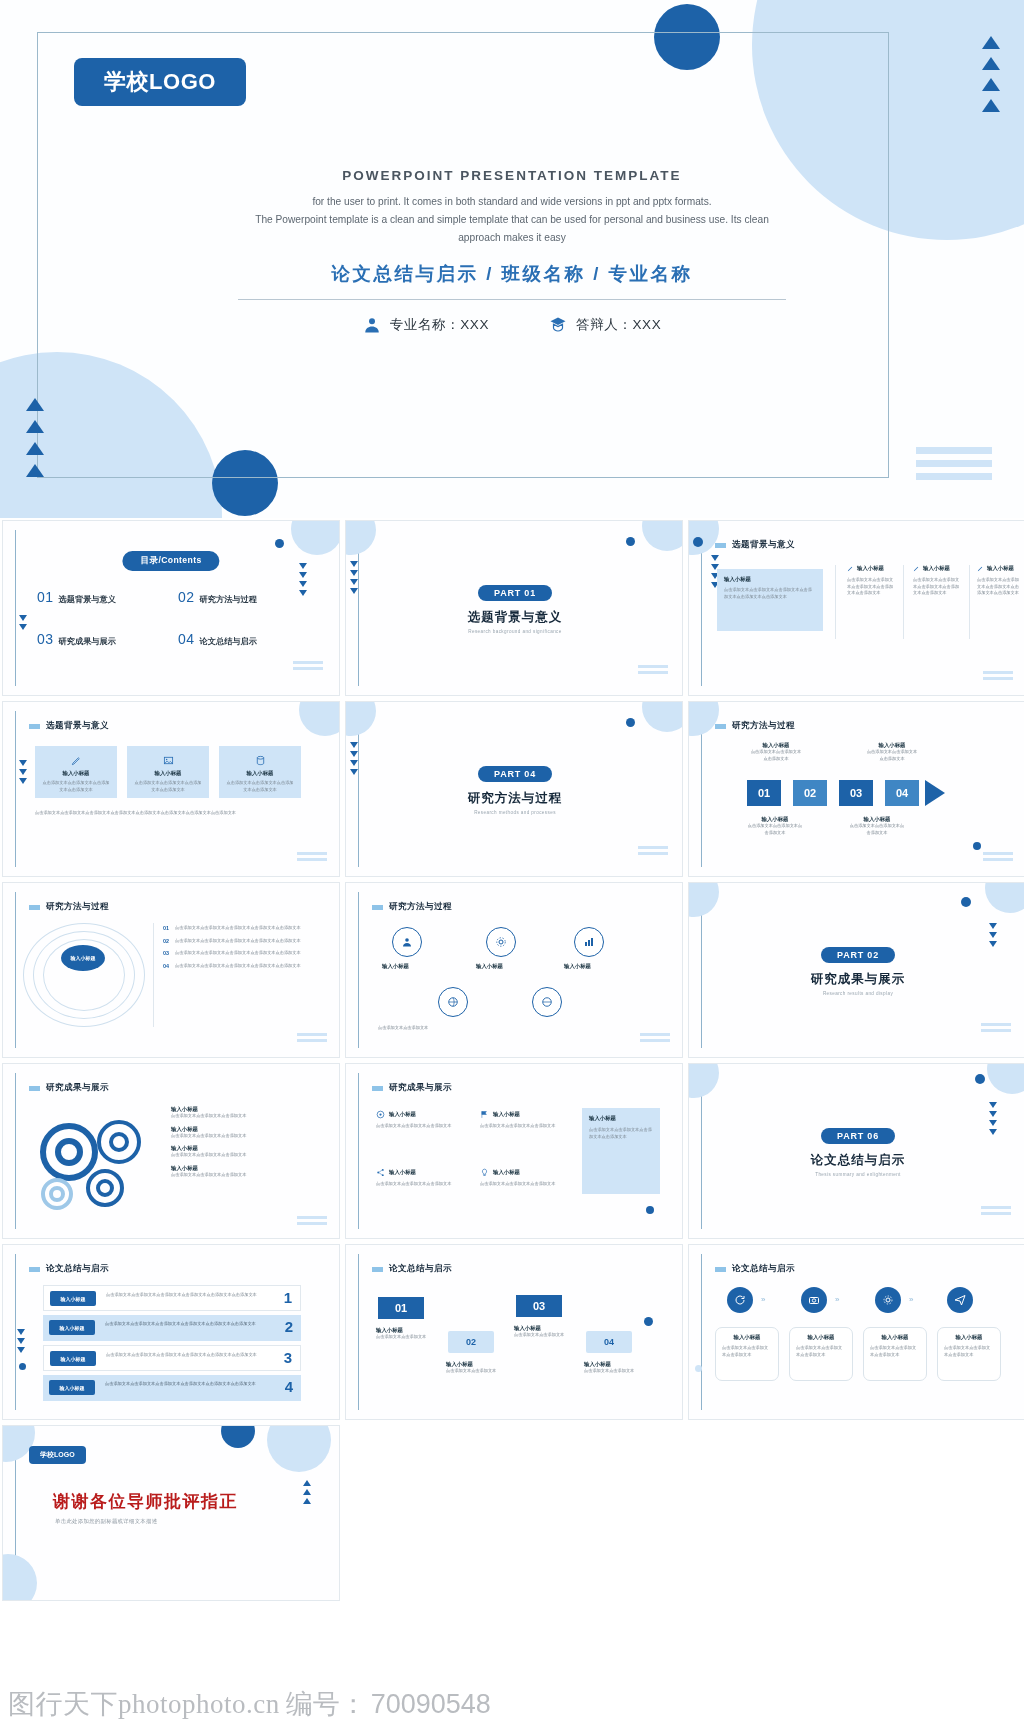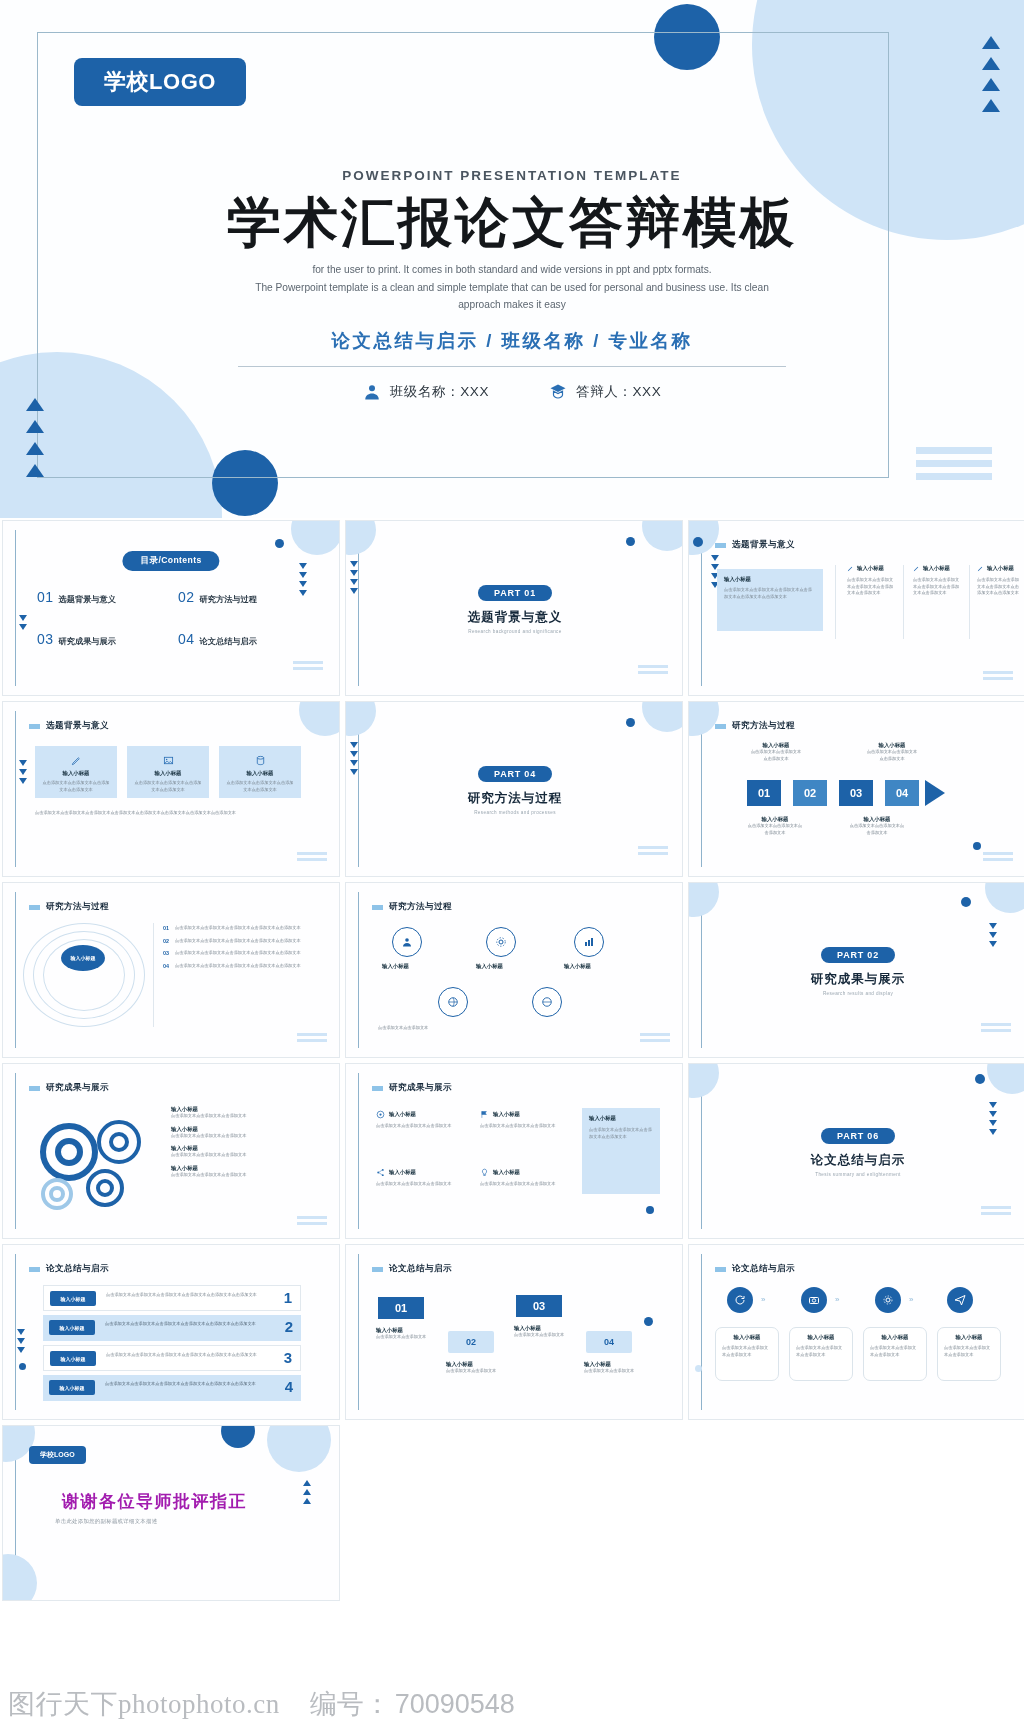--- a/index.html
+++ b/index.html
@@ -200,34 +200,34 @@
   .chip-rounded {
     position:absolute; border:1px solid #dbe4eb; border-radius:7px; background:#fff;
   }
 
   
   .ty-logo {
     position:absolute; left: 26px; top: 20px;
     background:#1d62a8; color:#fff; border-radius:4px;
     padding: 4px 11px; font-size:7px; font-weight:700;
   }
-  .ty-title { position:absolute; left: 59px; top: 64px; font-size:17px; color:#a21caf; font-weight:700; letter-spacing:1.5px; }
+  .ty-title { position:absolute; left: 50px; top: 64px; font-size:17px; color:#b91c1c; font-weight:700; letter-spacing:1.5px; }
   .ty-sub { position:absolute; left: 52px; top: 92px; font-size:5.4px; color:#8a959e; letter-spacing:.3px; }
 
   
   .footer {
     position:absolute; left:0; bottom:0; width:1011px; height:48px;
     display:flex; align-items:center; padding-left: 8px;
     background: transparent;
   }
   .wm {
     font-size: 27px; color:#b9bcc0; letter-spacing:.5px;
     font-family:"Liberation Serif", serif;
   }
-  .wm-id { margin-left: 30px; font-size: 27px; color:#b9bcc0; }
+  .wm-id { margin-left: 6px; font-size: 27px; color:#b9bcc0; }
 </style>
 </head>
 <body>
 
 <div class="page">
 
   <div class="hero">
     <div class="hero-bg-circle-lg"></div>
     <div class="hero-bg-dot-dark"></div>
     <div class="hero-bg-circle-bl"></div>
@@ -249,34 +249,33 @@
     <div class="hero-bars">
       <span></span>
         <span></span>
         <span></span>
     </div>
 
     <div class="hero-logo">学校LOGO</div>
 
     <div class="hero-center">
       <div class="hero-eyebrow">POWERPOINT PRESENTATION TEMPLATE</div>
-      <div class="hero-title">学术汇报论文答辩模板</div>
       <div class="hero-sub">
         <div>for the user to print. It comes in both standard and wide versions in ppt and pptx formats.</div>
         <div>The Powerpoint template is a clean and simple template that can be used for personal and business use. Its clean approach makes it easy</div>
       </div>
       <div class="hero-org">论文总结与启示 / 班级名称 / 专业名称</div>
       <div class="hero-rule"></div>
       <div class="hero-people">
         <div class="person">
           <svg class="person-icon" viewBox="0 0 24 24">
             <circle cx="12" cy="7" r="4" fill="#2a6fb4"></circle>
             <path d="M3 22c0-5 4-8 9-8s9 3 9 8z" fill="#2a6fb4"></path>
           </svg>
-          <span class="person-label">班级名称：XXX</span>
+          <span class="person-label">专业名称：XXX</span>
         </div>
         <div class="person">
           <svg class="person-icon" viewBox="0 0 24 24">
             <path d="M12 2 2 7l10 5 10-5z" fill="#2a6fb4"></path>
             <path d="M6 11v5c0 2 3 4 6 4s6-2 6-4v-5l-6 3z" fill="none" stroke="#2a6fb4" stroke-width="1.6"></path>
           </svg>
           <span class="person-label">答辩人：XXX</span>
         </div>
       </div>
     </div>

